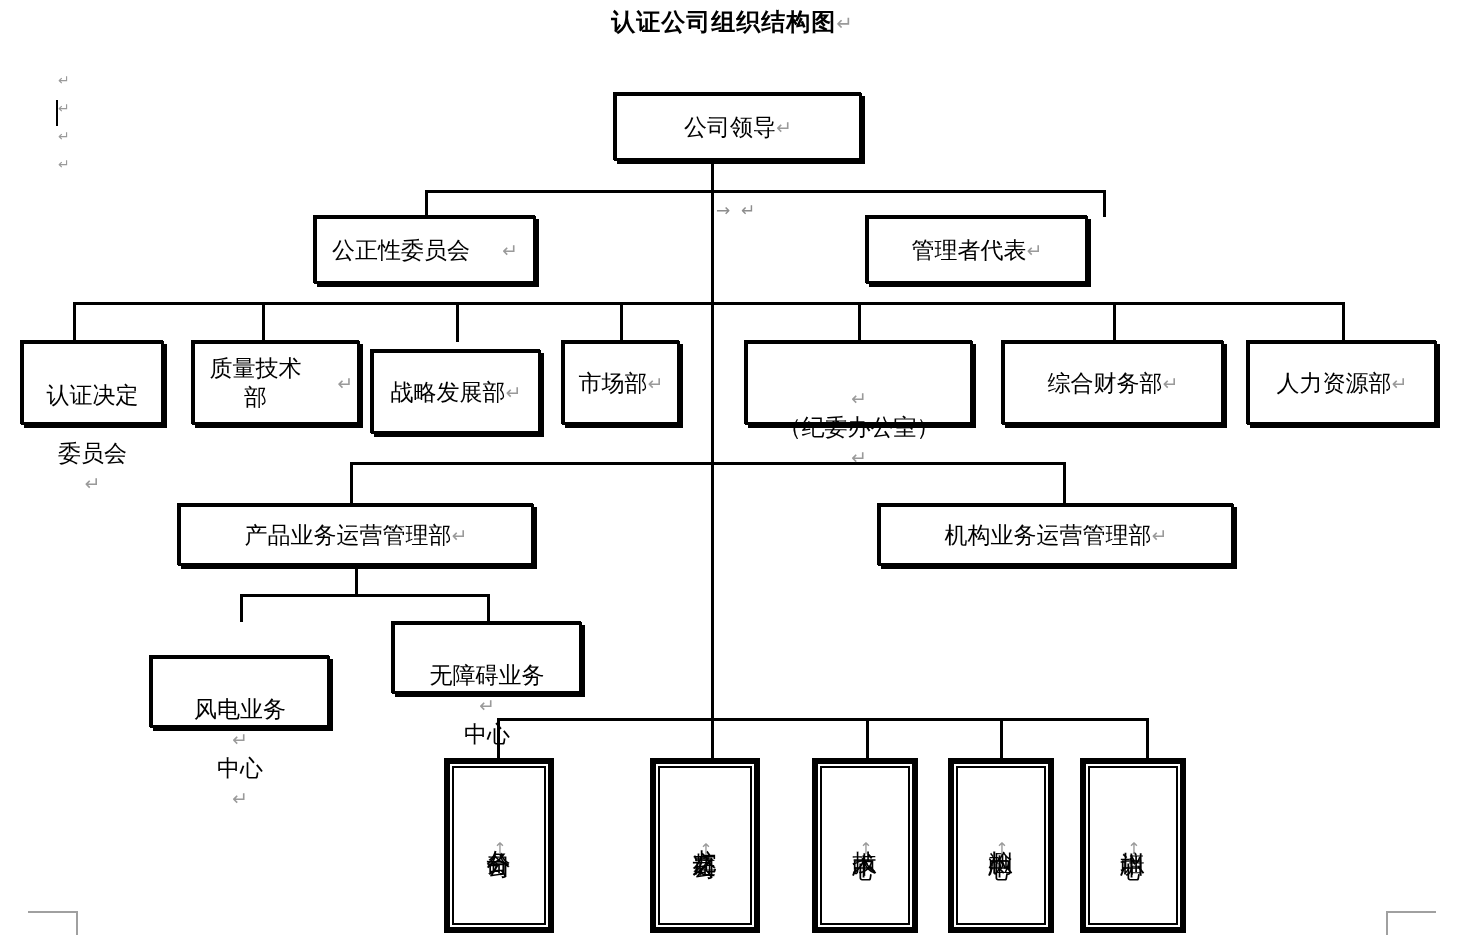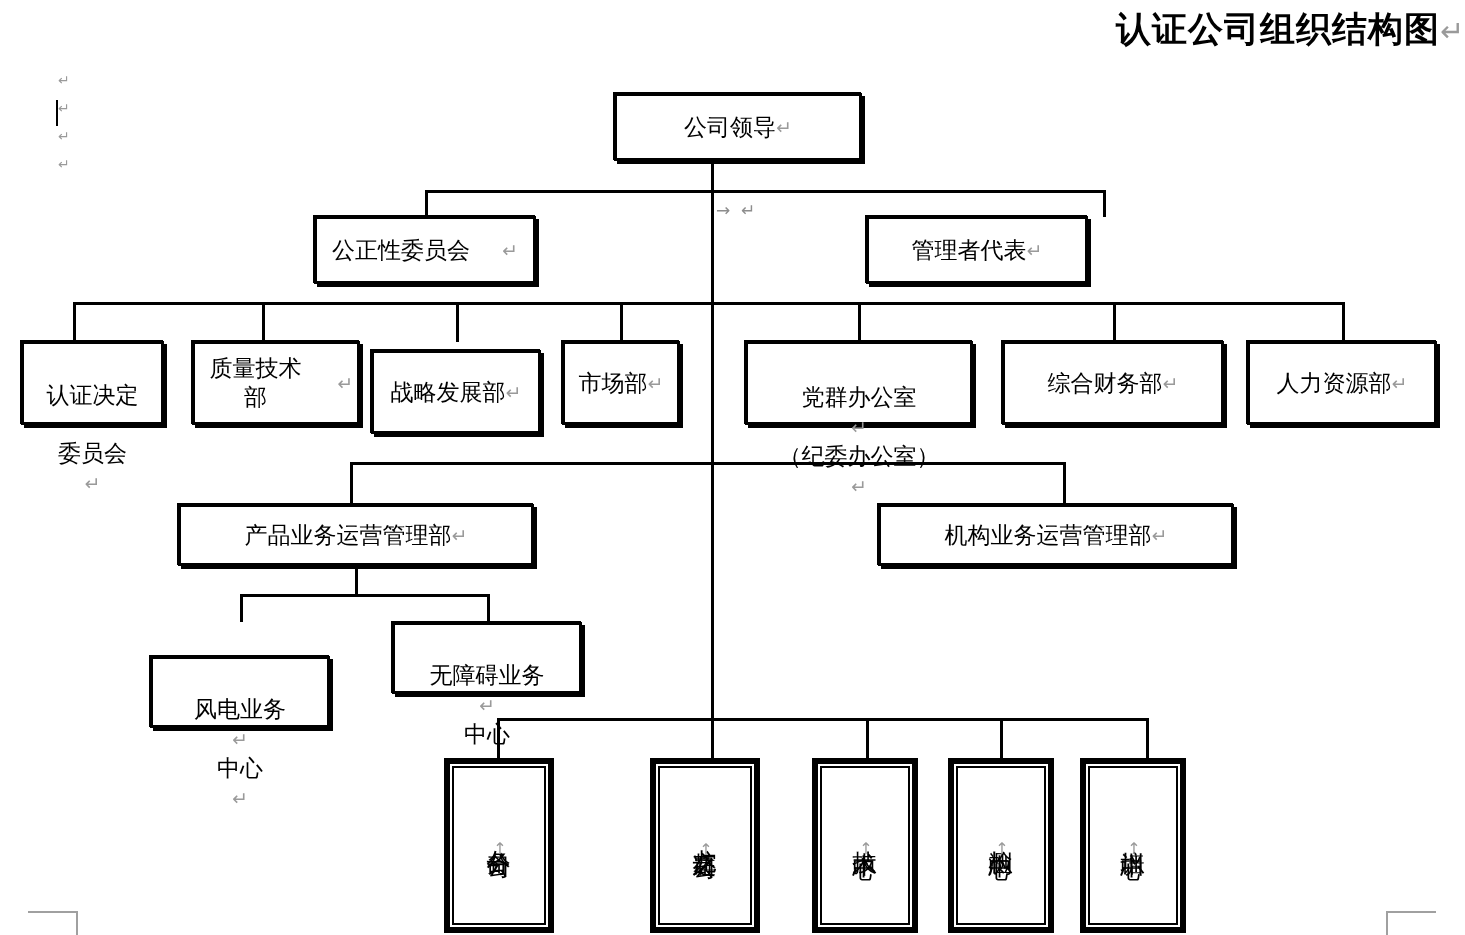--- a/index.html
+++ b/index.html
@@ -15,23 +15,23 @@
     overflow: hidden;
     font-family: "Liberation Sans", "DejaVu Sans", sans-serif;
   }
 
   
   .doc-title {
     position: absolute;
     left: 0;
     top: 6px;
     width: 1465px;
-    text-align: right;
+    text-align: center;
     font-family: "Liberation Serif", "DejaVu Serif", serif;
-    font-size: 35px;
+    font-size: 24px;
     font-weight: bold;
     color: #000000;
     letter-spacing: 1px;
     white-space: pre;
   }
   .pilcrow {
     color: #9a9a9a;
     font-weight: normal;
     font-size: 0.82em;
     font-family: "DejaVu Sans", sans-serif;
@@ -200,21 +200,21 @@
 
   <div class="node shadowed" style="left:371px; top:350px; width:170px; height:84px;">
     <span class="lbl">战略发展部</span><span class="pilcrow">↵</span>
   </div>
 
   <div class="node shadowed" style="left:562px; top:341px; width:118px; height:84px;">
     <span class="lbl">市场部</span><span class="pilcrow">↵</span>
   </div>
 
   <div class="node shadowed" style="left:745px; top:341px; width:228px; height:84px; display:block; padding-top:10px;">
-    <span class="lbl">党群办公室</span><span class="pilcrow">↵</span>
+    <span class="pilcrow">↵</span>
     <span class="lbl">（纪委办公室）</span><span class="pilcrow">↵</span>
   </div>
 
   <div class="node shadowed" style="left:1002px; top:341px; width:222px; height:84px;">
     <span class="lbl">综合财务部</span><span class="pilcrow">↵</span>
   </div>
 
   <div class="node shadowed" style="left:1247px; top:341px; width:190px; height:84px;">
     <span class="lbl">人力资源部</span><span class="pilcrow">↵</span>
   </div>

